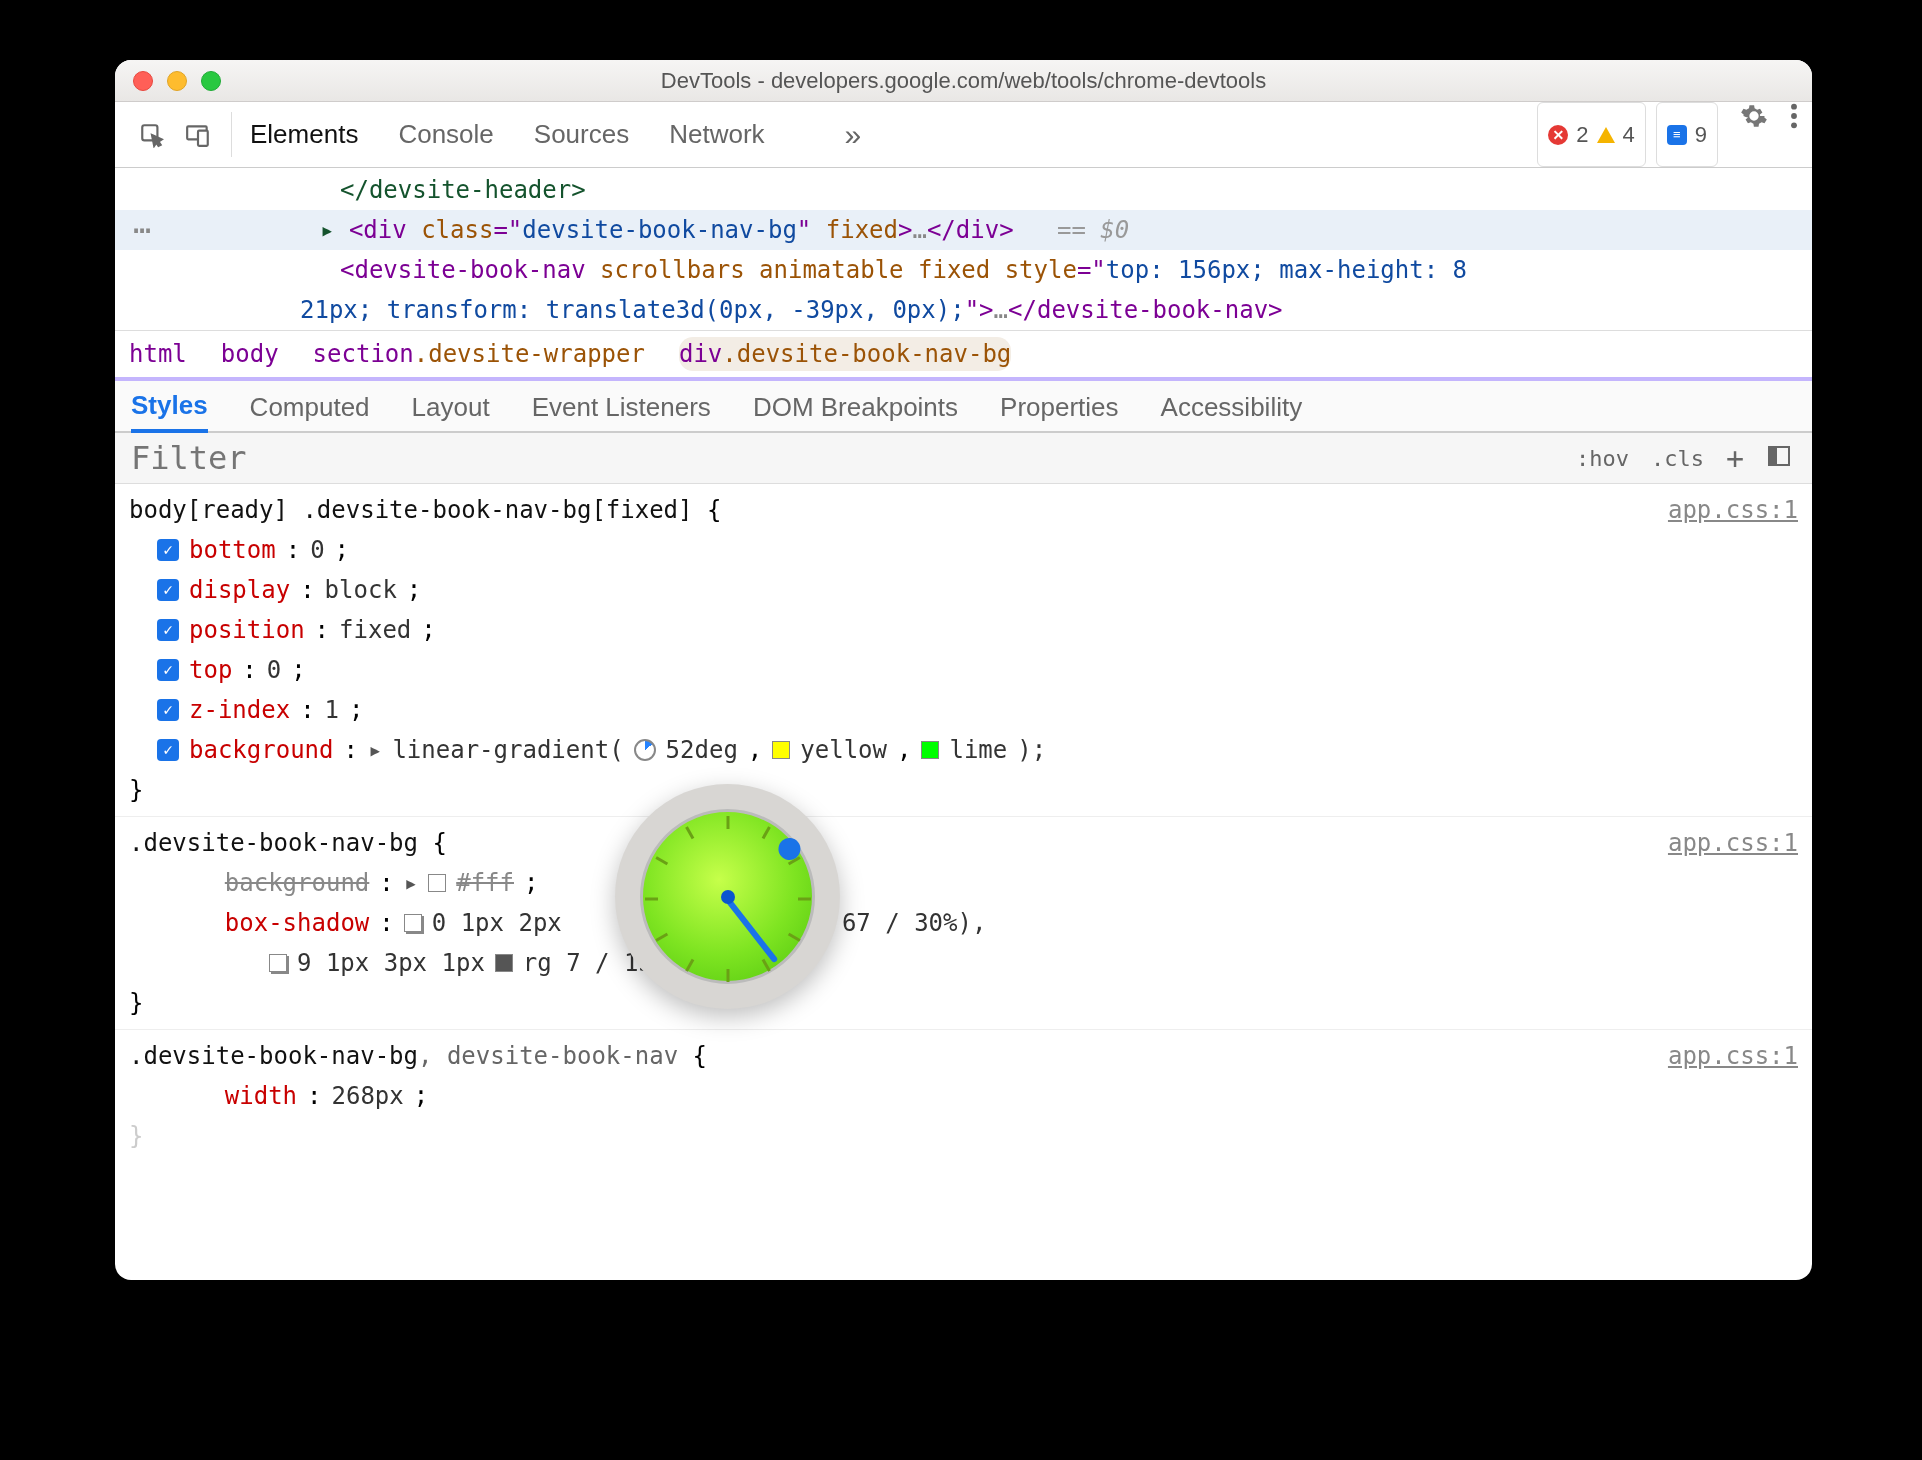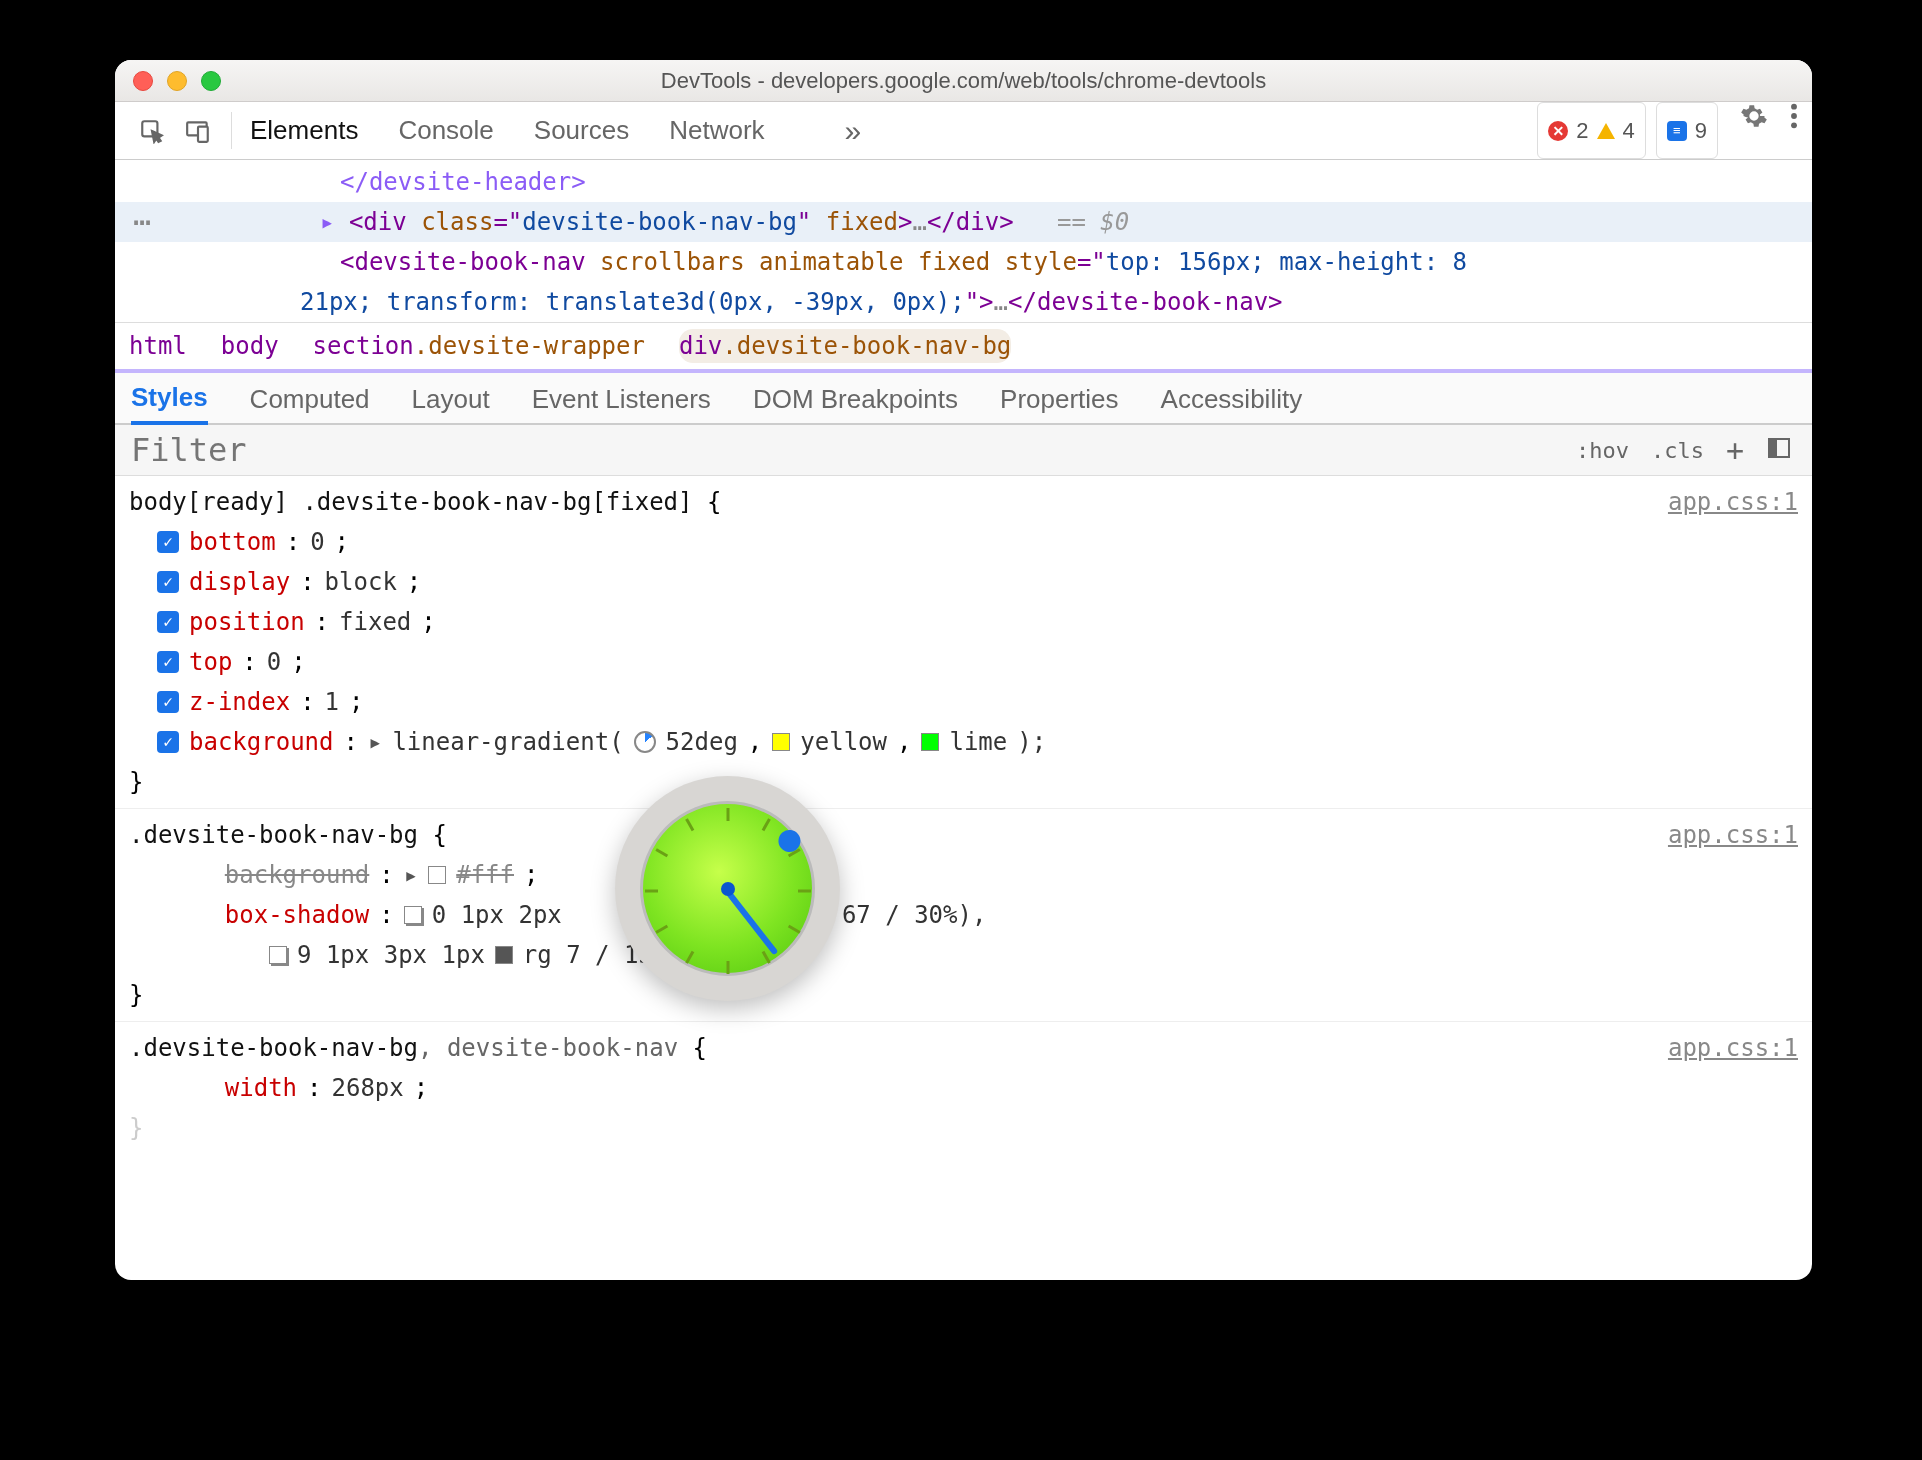--- a/index.html
+++ b/index.html
@@ -35,21 +35,21 @@
   .tl { width: 20px; height: 20px; border-radius: 50%; }
   .tl.red    { background:#ff5f57; border:1px solid #e7483f; }
   .tl.yellow { background:#febc2e; border:1px solid #e0a426; }
   .tl.green  { background:#28c840; border:1px solid #21ab37; }
   .title {
     position: absolute; left:0; right:0; text-align:center;
     font-size: 22px; color:#555;
   }
   
   .toolbar {
-    height: 58px;border-bottom:1px solid #ccc;
+    height: 66px;border-bottom:1px solid #ccc;
     display:flex;align-items:stretch;padding:0 14px;
     color:#666;font-size:26px;
   }
   .toolbar .icon-btn { display:flex;align-items:center;justify-content:center;padding:0 10px; }
   .sep { width:1px;background:#ddd;margin:10px 10px; }
   .tabs { display:flex;align-items:center;gap:40px;margin-left:8px; }
   .tab-main { cursor:pointer; }
   .tab-main.active { color:#111;font-weight:500; }
   .toolbar .spacer { flex:1; }
   .toolbar .chev { margin-left:40px; }
@@ -69,21 +69,21 @@
   }
   .elements .row { padding-left:140px; }
   .elements .row.sel { background:#e9f0f8; }
   .elements .overflow-dots{
     position:absolute;left:18px;color:#888;font-size:30px;
   }
   .c-tag   { color:#7c0094; }          
   .c-attr  { color:#9b5306; }          
   .c-val   { color:#104aa0; }          
   .c-punct { color:#7c0094; }          
-  .c-grey  { color:#8b5cf6; }              
+  .c-grey  { color:#14532d; }              
   .dim     { color:#888; }
   .comment { color:#999;font-style:italic; }
   
   .breadcrumbs {
     border-top:1px solid #ddd;border-bottom:4px solid #c4b5fd;
     display:flex;gap:34px;align-items:center;
     padding:6px 14px;font-size:24px;color:#7c0094;
   }
   .breadcrumbs .bc .cls { color:#9b5306; }
   .breadcrumbs .bc.active {

